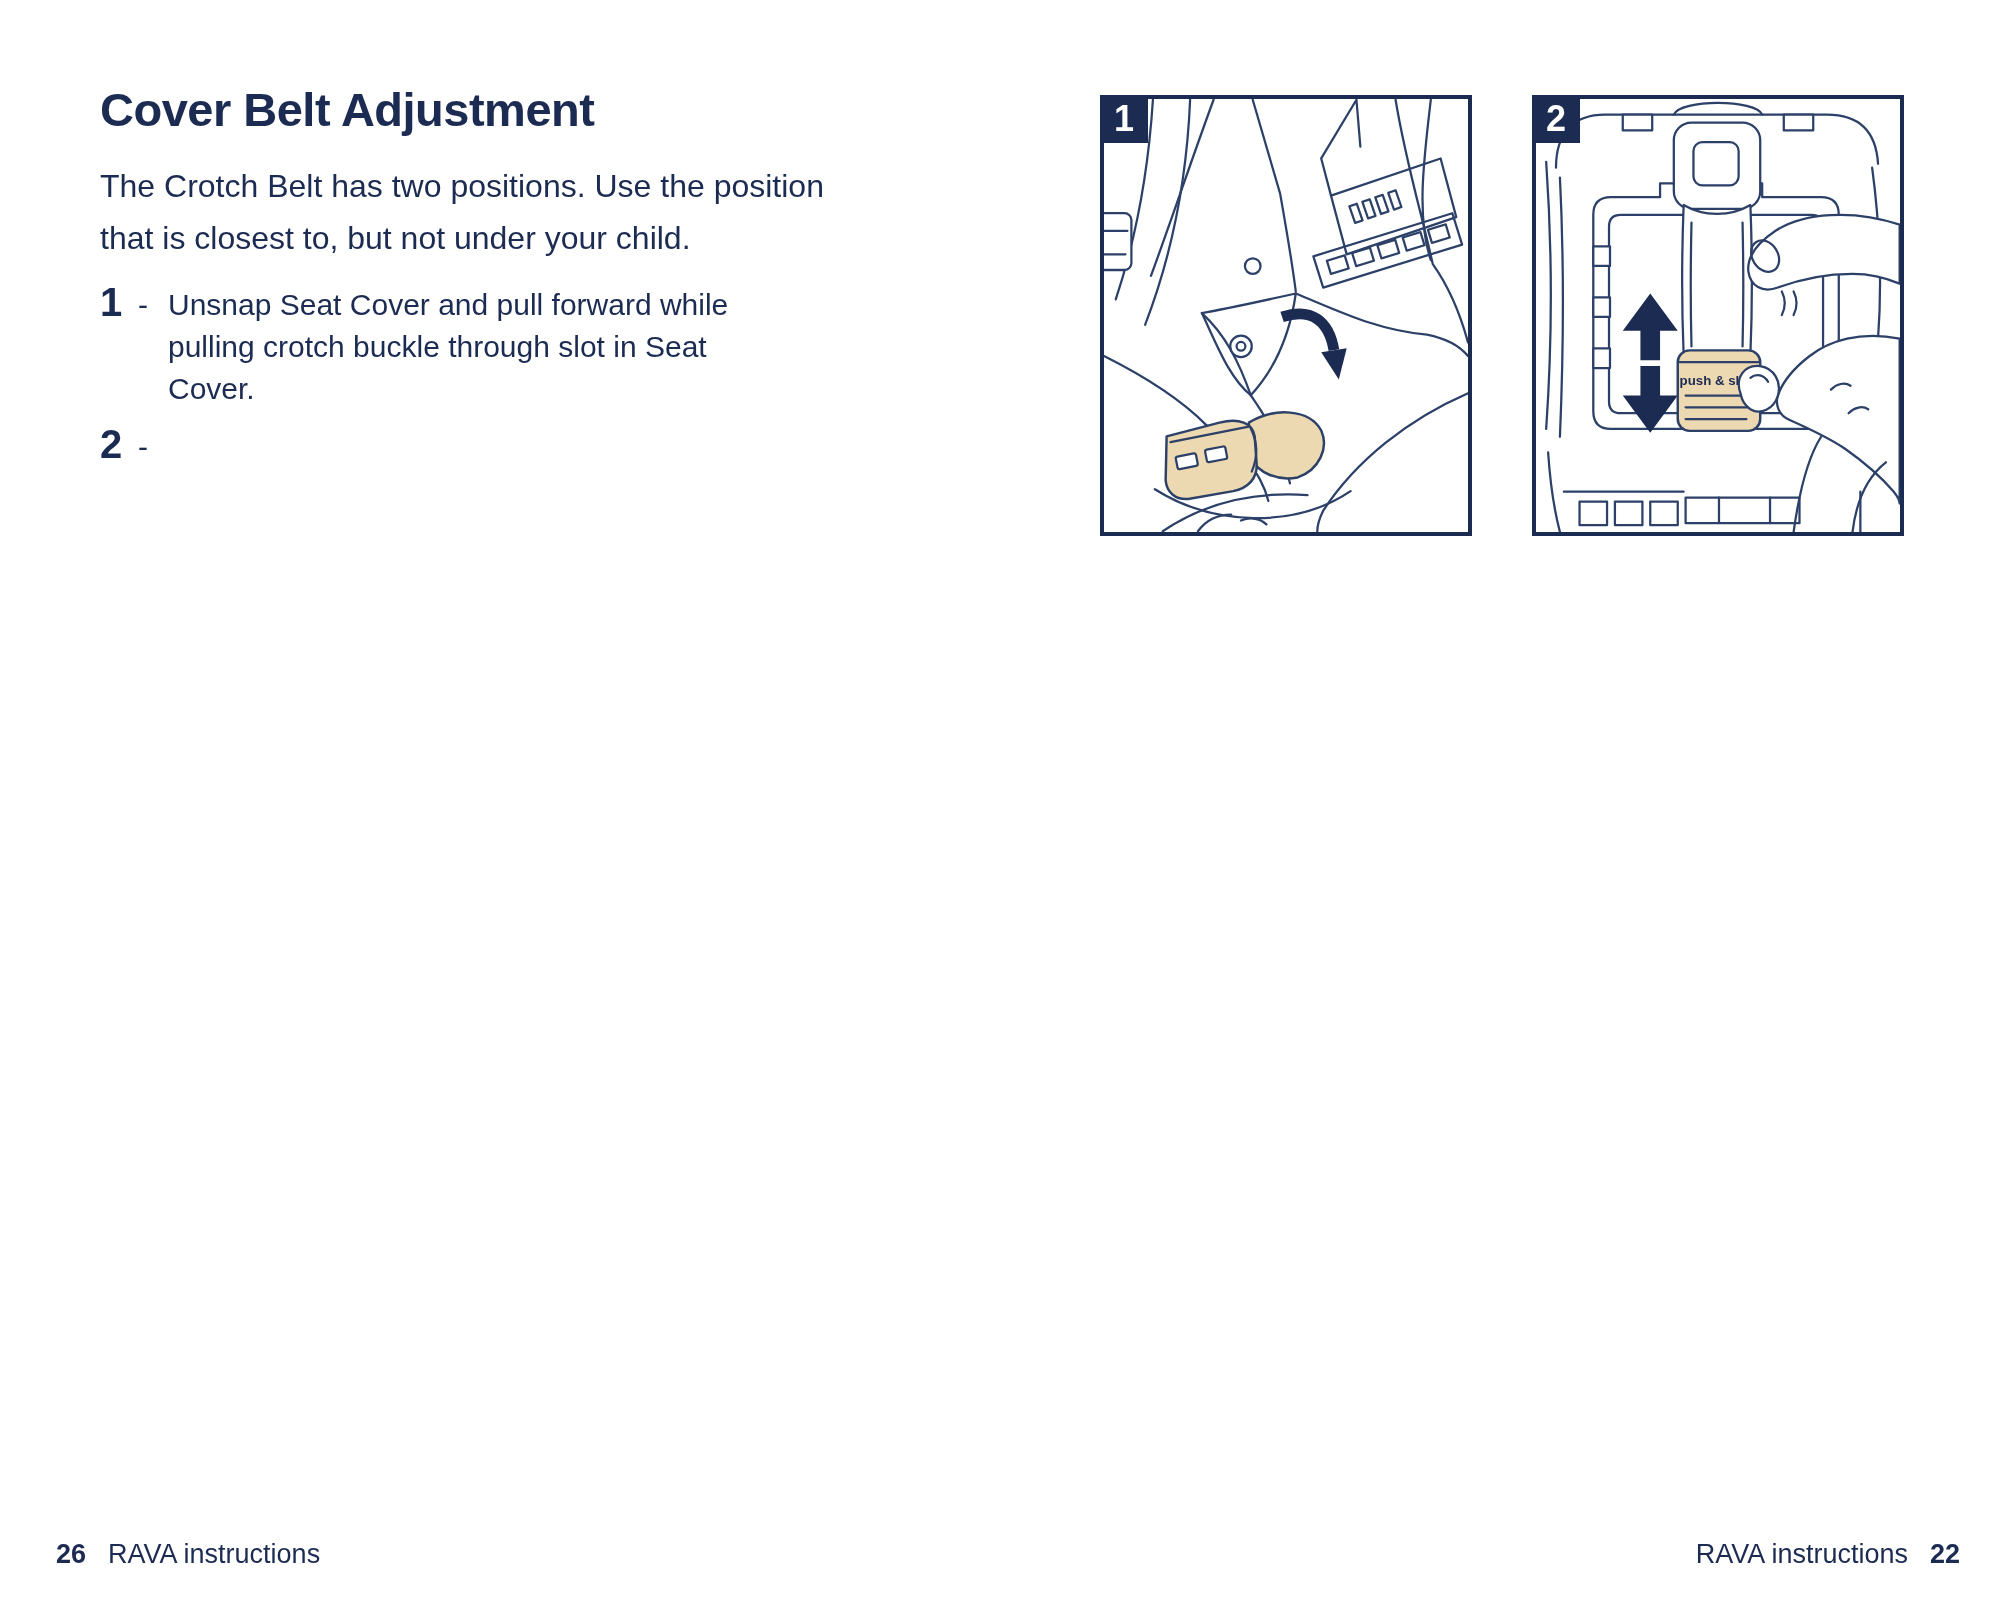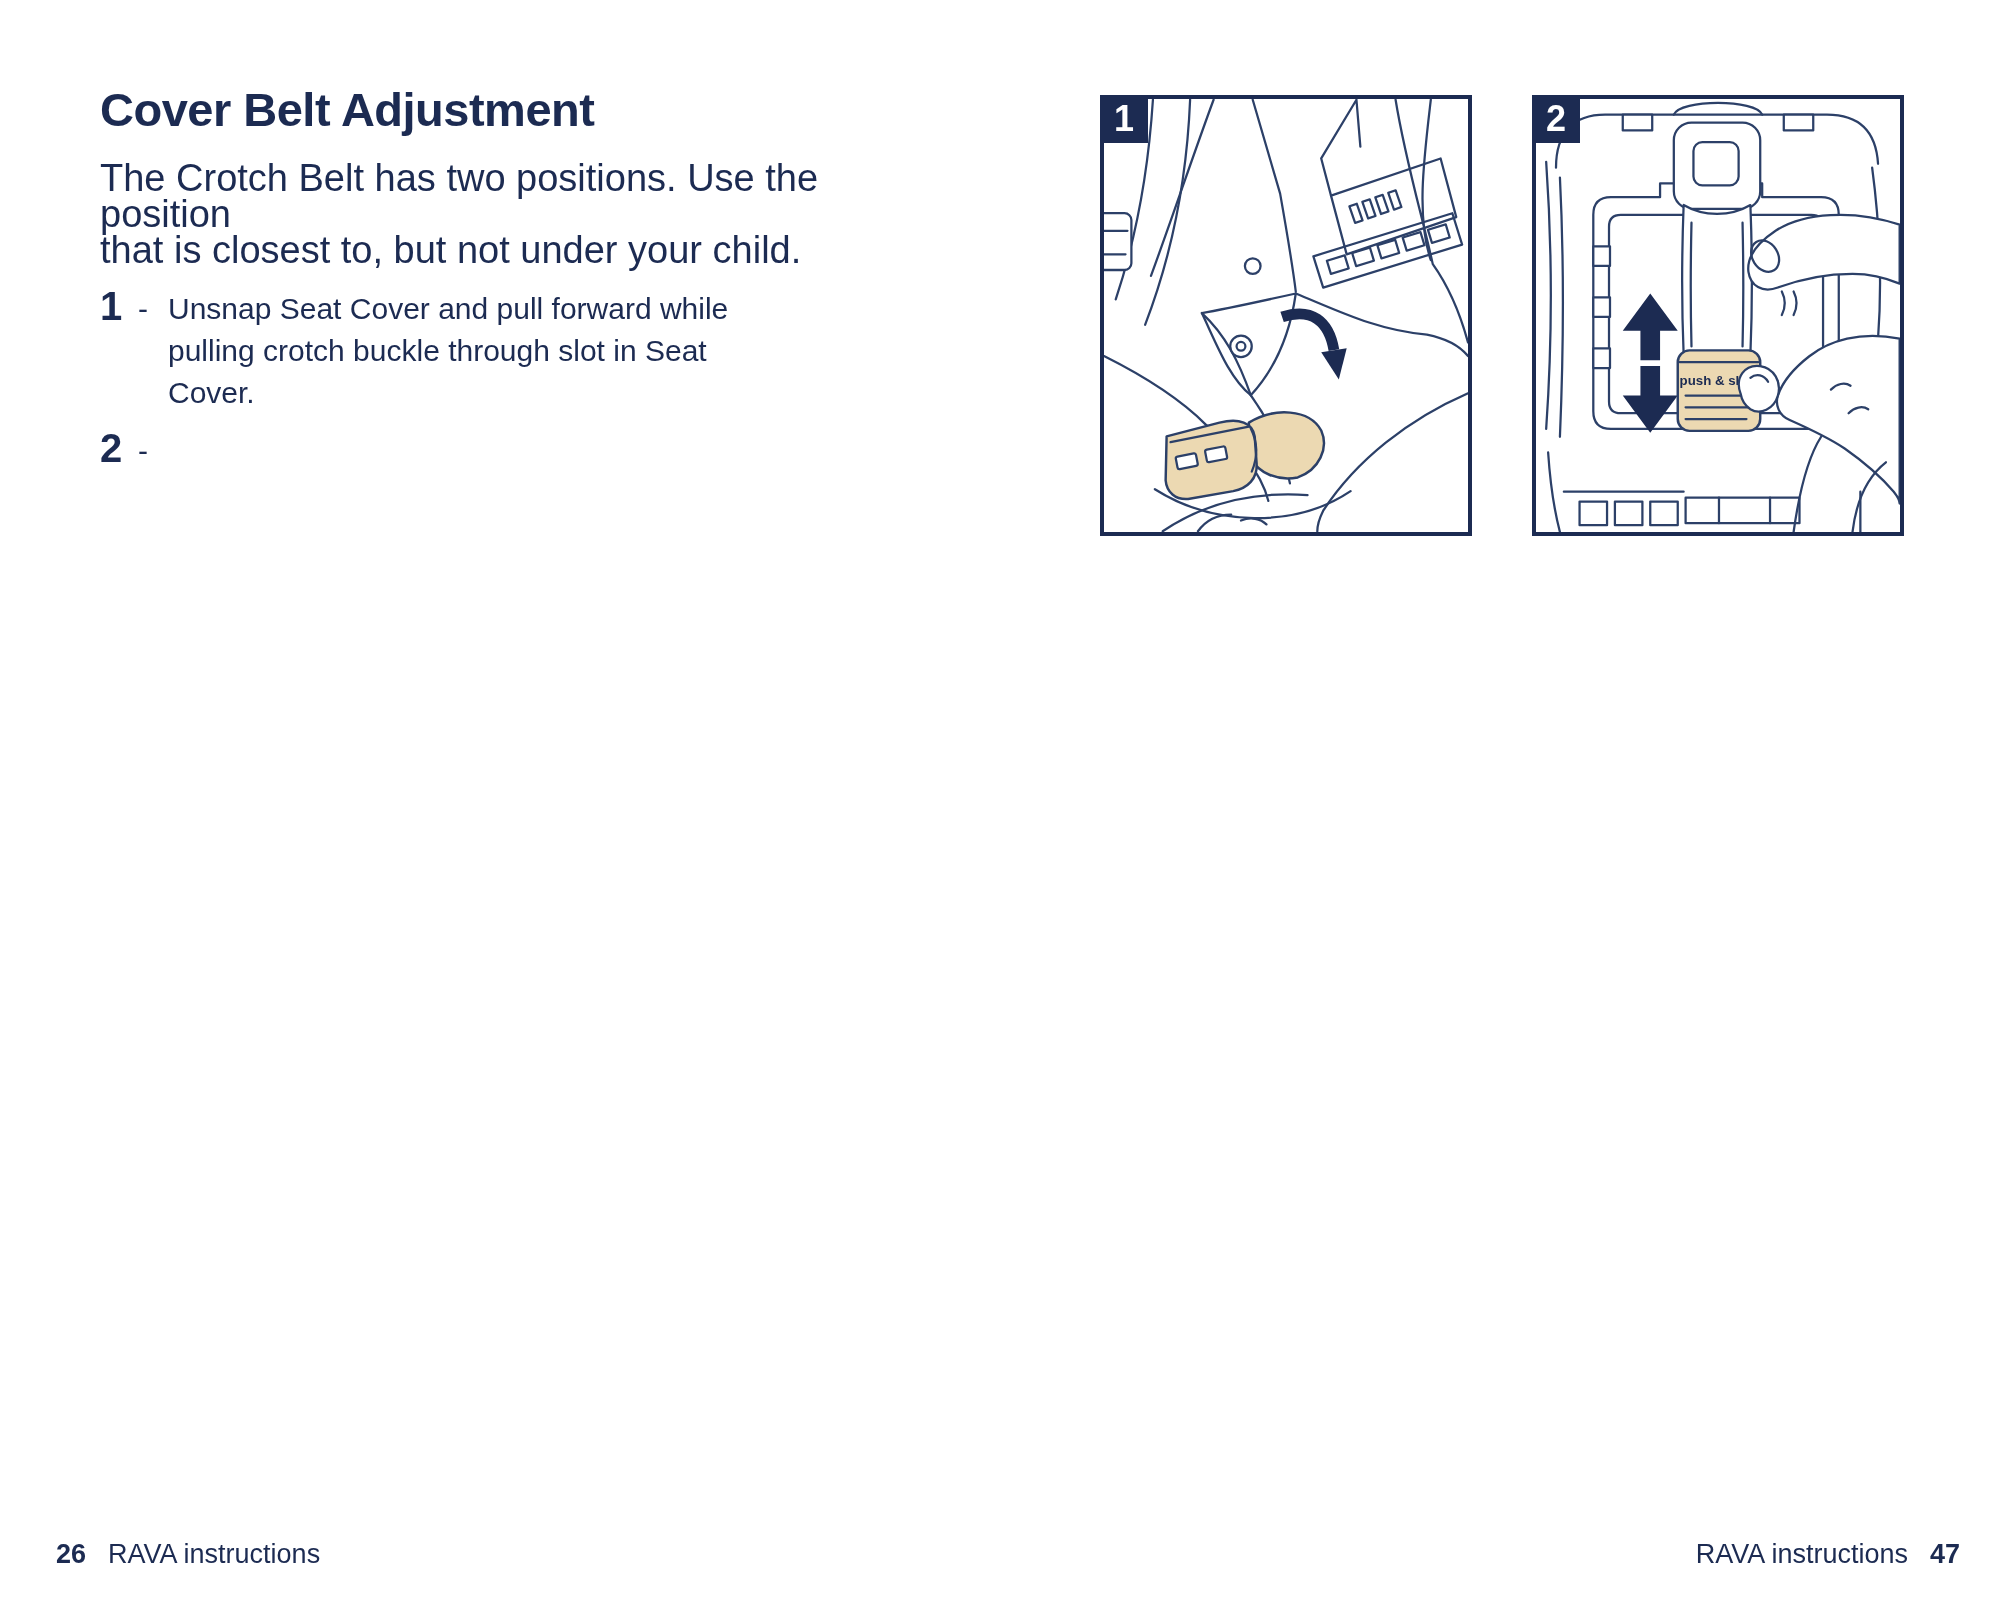--- a/index.html
+++ b/index.html
@@ -15,21 +15,21 @@
     font-family:"Liberation Sans", sans-serif;
     color:var(--navy);
   }
   
   .text-col{position:absolute;left:100px;top:84px;width:820px;}
   .heading{
     font-size:47px;font-weight:700;line-height:52px;margin:0 0 24px 0;
     letter-spacing:-0.5px;
   }
   .para{
-    font-size:38px;line-height:36px;margin:0 0 20px 0;
+    font-size:32px;line-height:52px;margin:0 0 20px 0;
     white-space:pre-line;
   }
   .steps{list-style:none;margin:14px 0 0 0;padding:0;}
   .step{display:flex;align-items:flex-start;margin:0 0 16px 0;}
   .step-num{
     flex:none;width:36px;font-size:40px;font-weight:700;line-height:36px;
   }
   .step-sep{flex:none;width:30px;font-size:30px;line-height:42px;padding-left:2px;}
   .step-text{
     flex:none;width:720px;font-size:30px;line-height:42px;white-space:pre-line;
@@ -206,14 +206,14 @@
       <path class="ln" d="M300,296 C306,290 314,288 320,292 M318,320 C324,314 332,312 338,316"></path>
     </g>
   </svg>
 </figure>
 
 <footer class="footer footer-left">
   <span class="page-num">26</span><span class="footer-label">RAVA instructions</span>
 </footer>
 
 <footer class="footer footer-right">
-  <span class="footer-label">RAVA instructions</span><span class="page-num">47</span>
+  <span class="footer-label">RAVA instructions</span><span class="page-num">22</span>
 </footer>
 
 </body></html>

